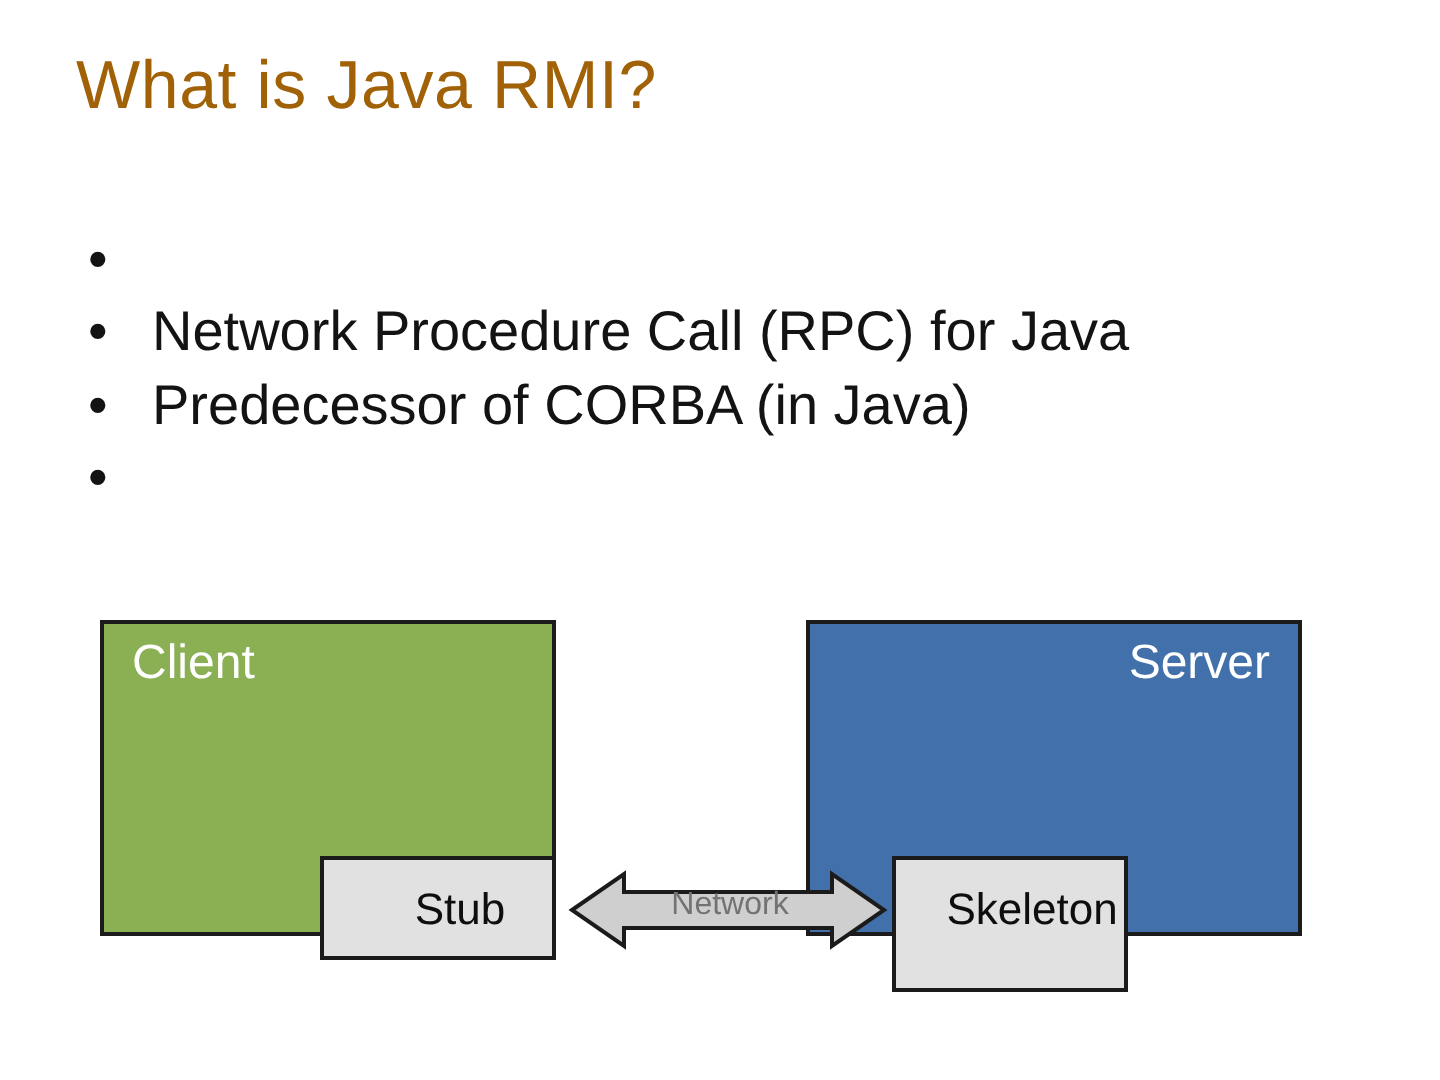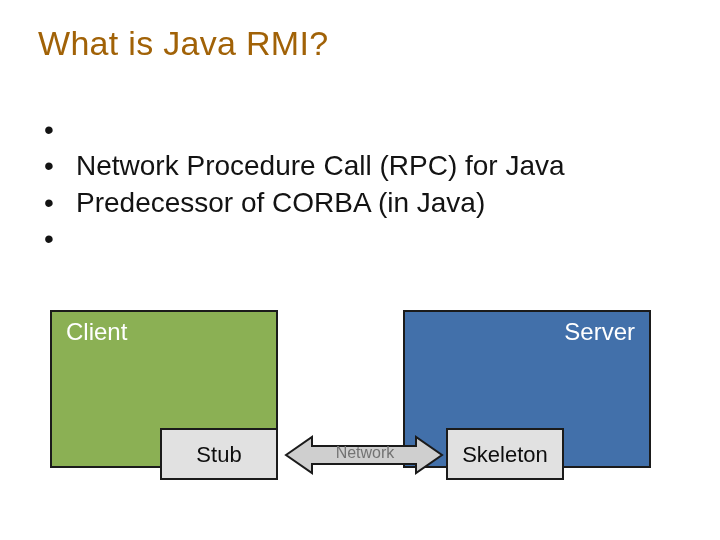--- a/index.html
+++ b/index.html
@@ -47,26 +47,27 @@
     color: #fff;
     padding: 6px 14px 0 14px;
   }
   .small-label {
     font-size: 22px;
     font-weight: 300;
     color: #0e0e0e;
     width: 100%;
     text-align: center;
     padding-top: 12px;
+    margin-left: 11px;
   }
   #client-box   { left: 50px;  top: 310px; width: 228px; height: 158px; background: #8bb054; z-index: 1; }
   #server-box   { left: 403px; top: 310px; width: 248px; height: 158px; background: #4270aa; z-index: 1; }
   #server-box .big-label { text-align: right; padding: 6px 14px 0 0; }
   #stub-box     { left: 160px; top: 428px; width: 118px; height: 52px; background: #e1e1e1; z-index: 3; }
-  #skeleton-box { left: 446px; top: 428px; width: 118px; height: 52px; background: #e1e1e1; z-index: 3; }
+  #skeleton-box { left: 446px; top: 428px; width: 118px; height: 68px; background: #e1e1e1; z-index: 3; }
   .network-label {
     position: absolute;
     left: 320px; top: 444px;
     width: 90px;
     text-align: center;
     font-size: 16px;
     font-weight: 300;
     color: #737373;
     z-index: 4;
   }

